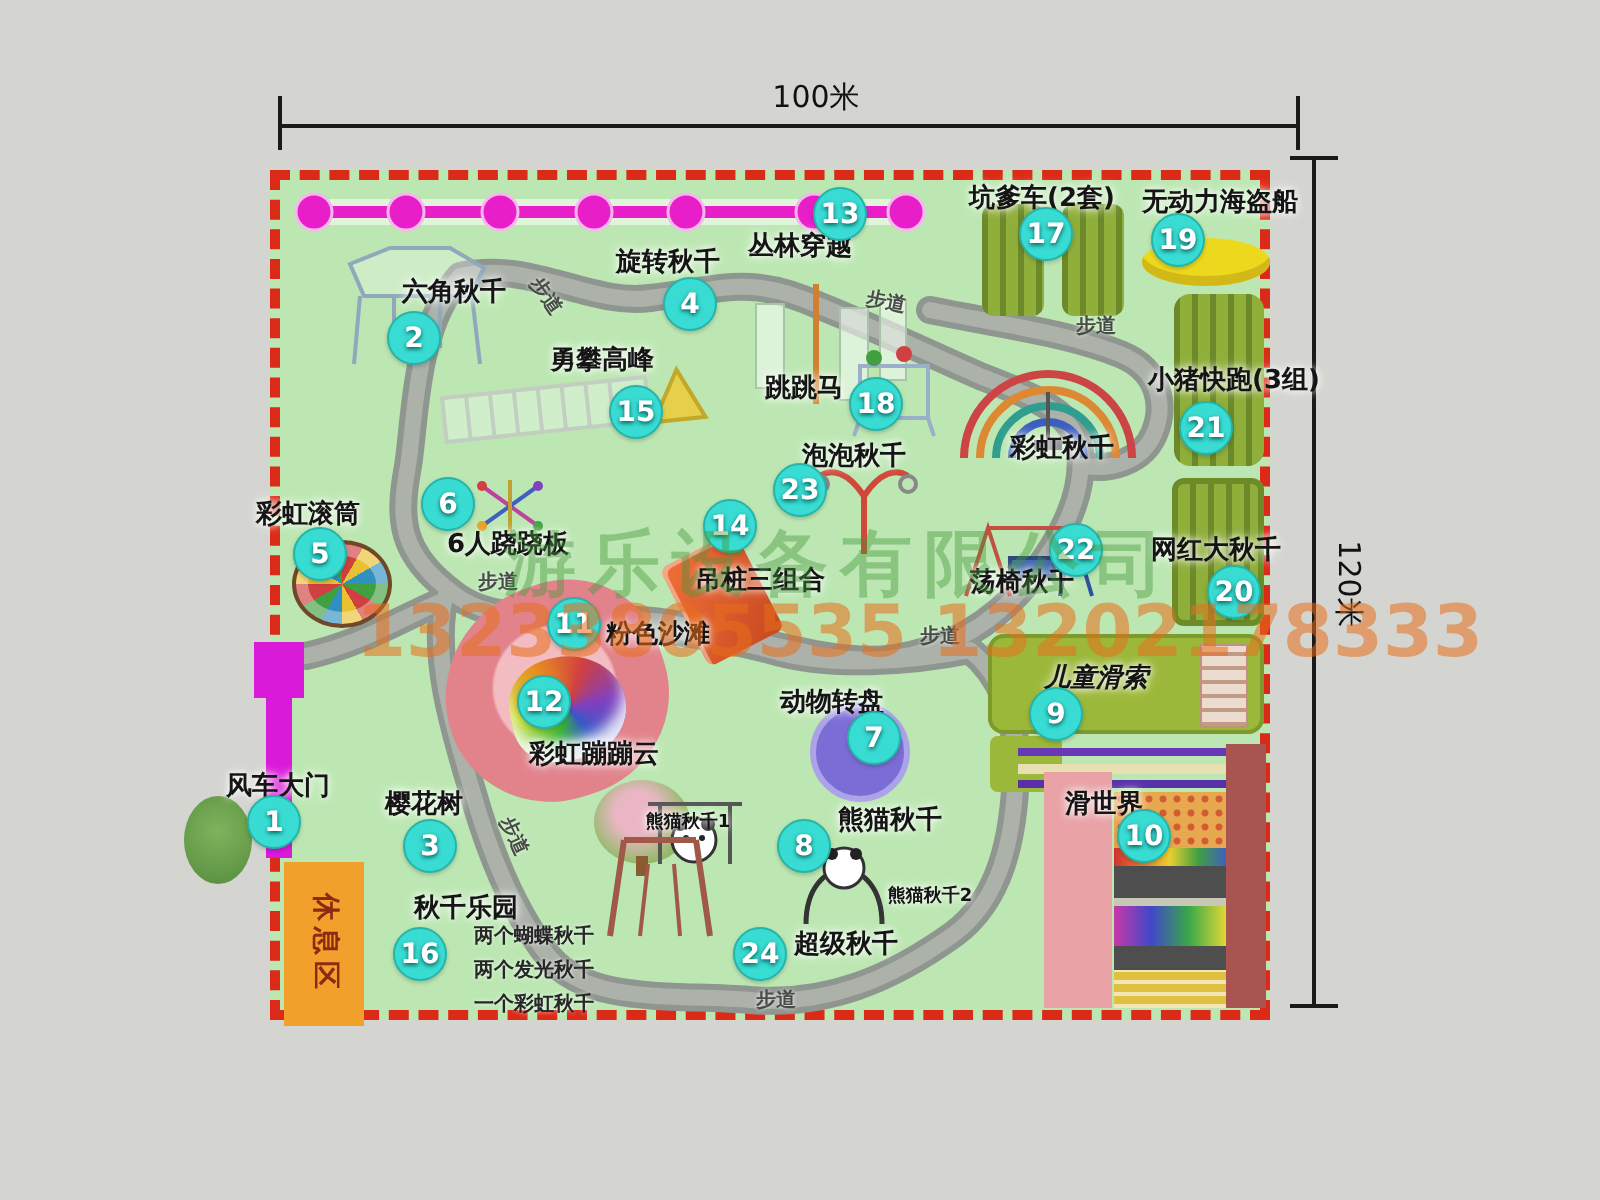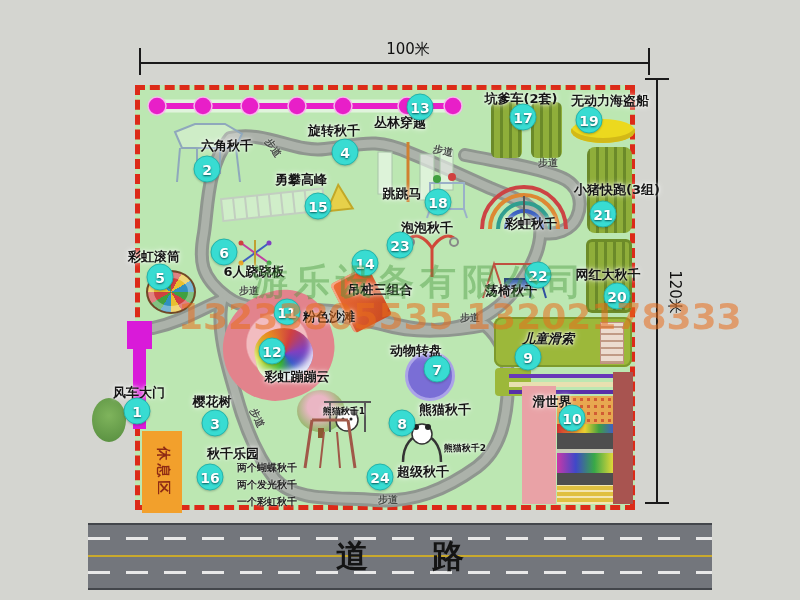--- a/index.html
+++ b/index.html
@@ -302,20 +302,14 @@
   <div class="badge" style="left:589px;top:120px;">19</div>
   <div class="badge" style="left:617px;top:296px;">20</div>
   <div class="badge" style="left:603px;top:214px;">21</div>
   <div class="badge" style="left:538px;top:275px;">22</div>
   <div class="badge" style="left:400px;top:245px;">23</div>
   <div class="badge" style="left:380px;top:477px;">24</div>
 
   <div class="wm-co">游乐设备有限公司</div>
   <div class="wm-ph">13233805535 13202178333</div>
 
-  <div class="road">
-    <div class="lane" style="top:12px;"></div>
-    <div class="yellow-line"></div>
-    <div class="lane" style="top:46px;"></div>
-    <div class="road-label">道路</div>
-  </div>
 
 </div>
 
 </body></html>

